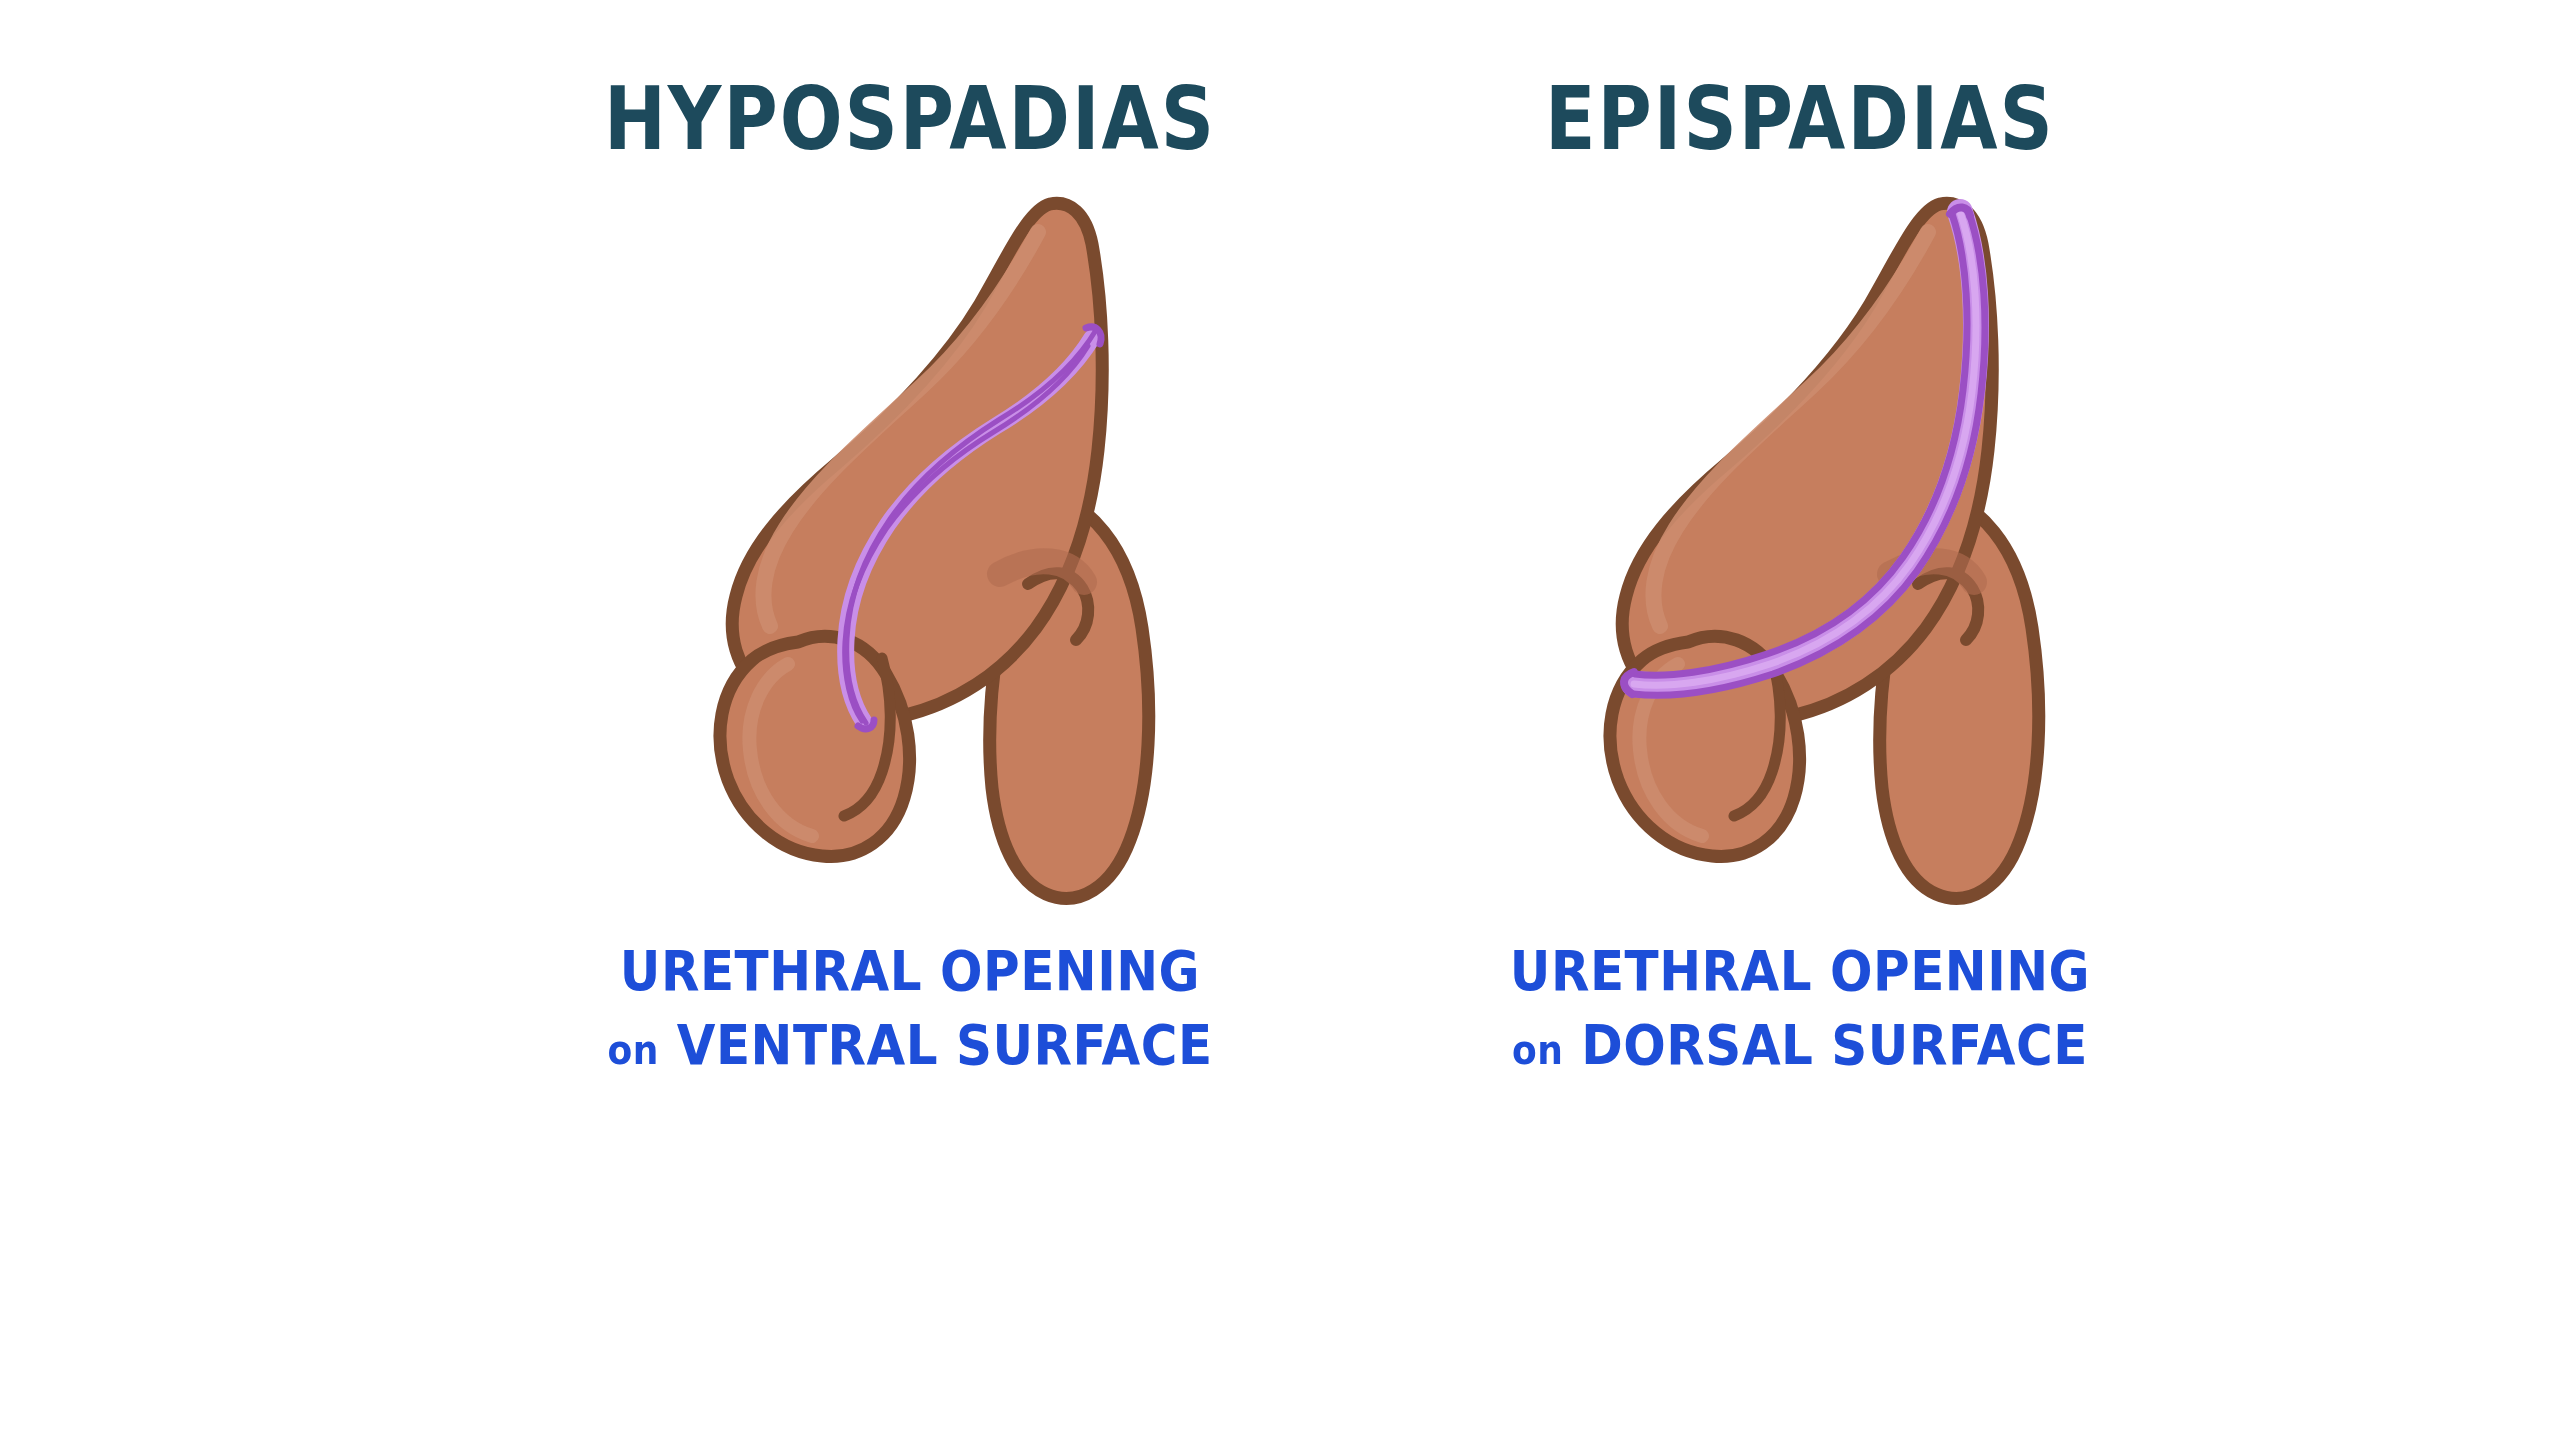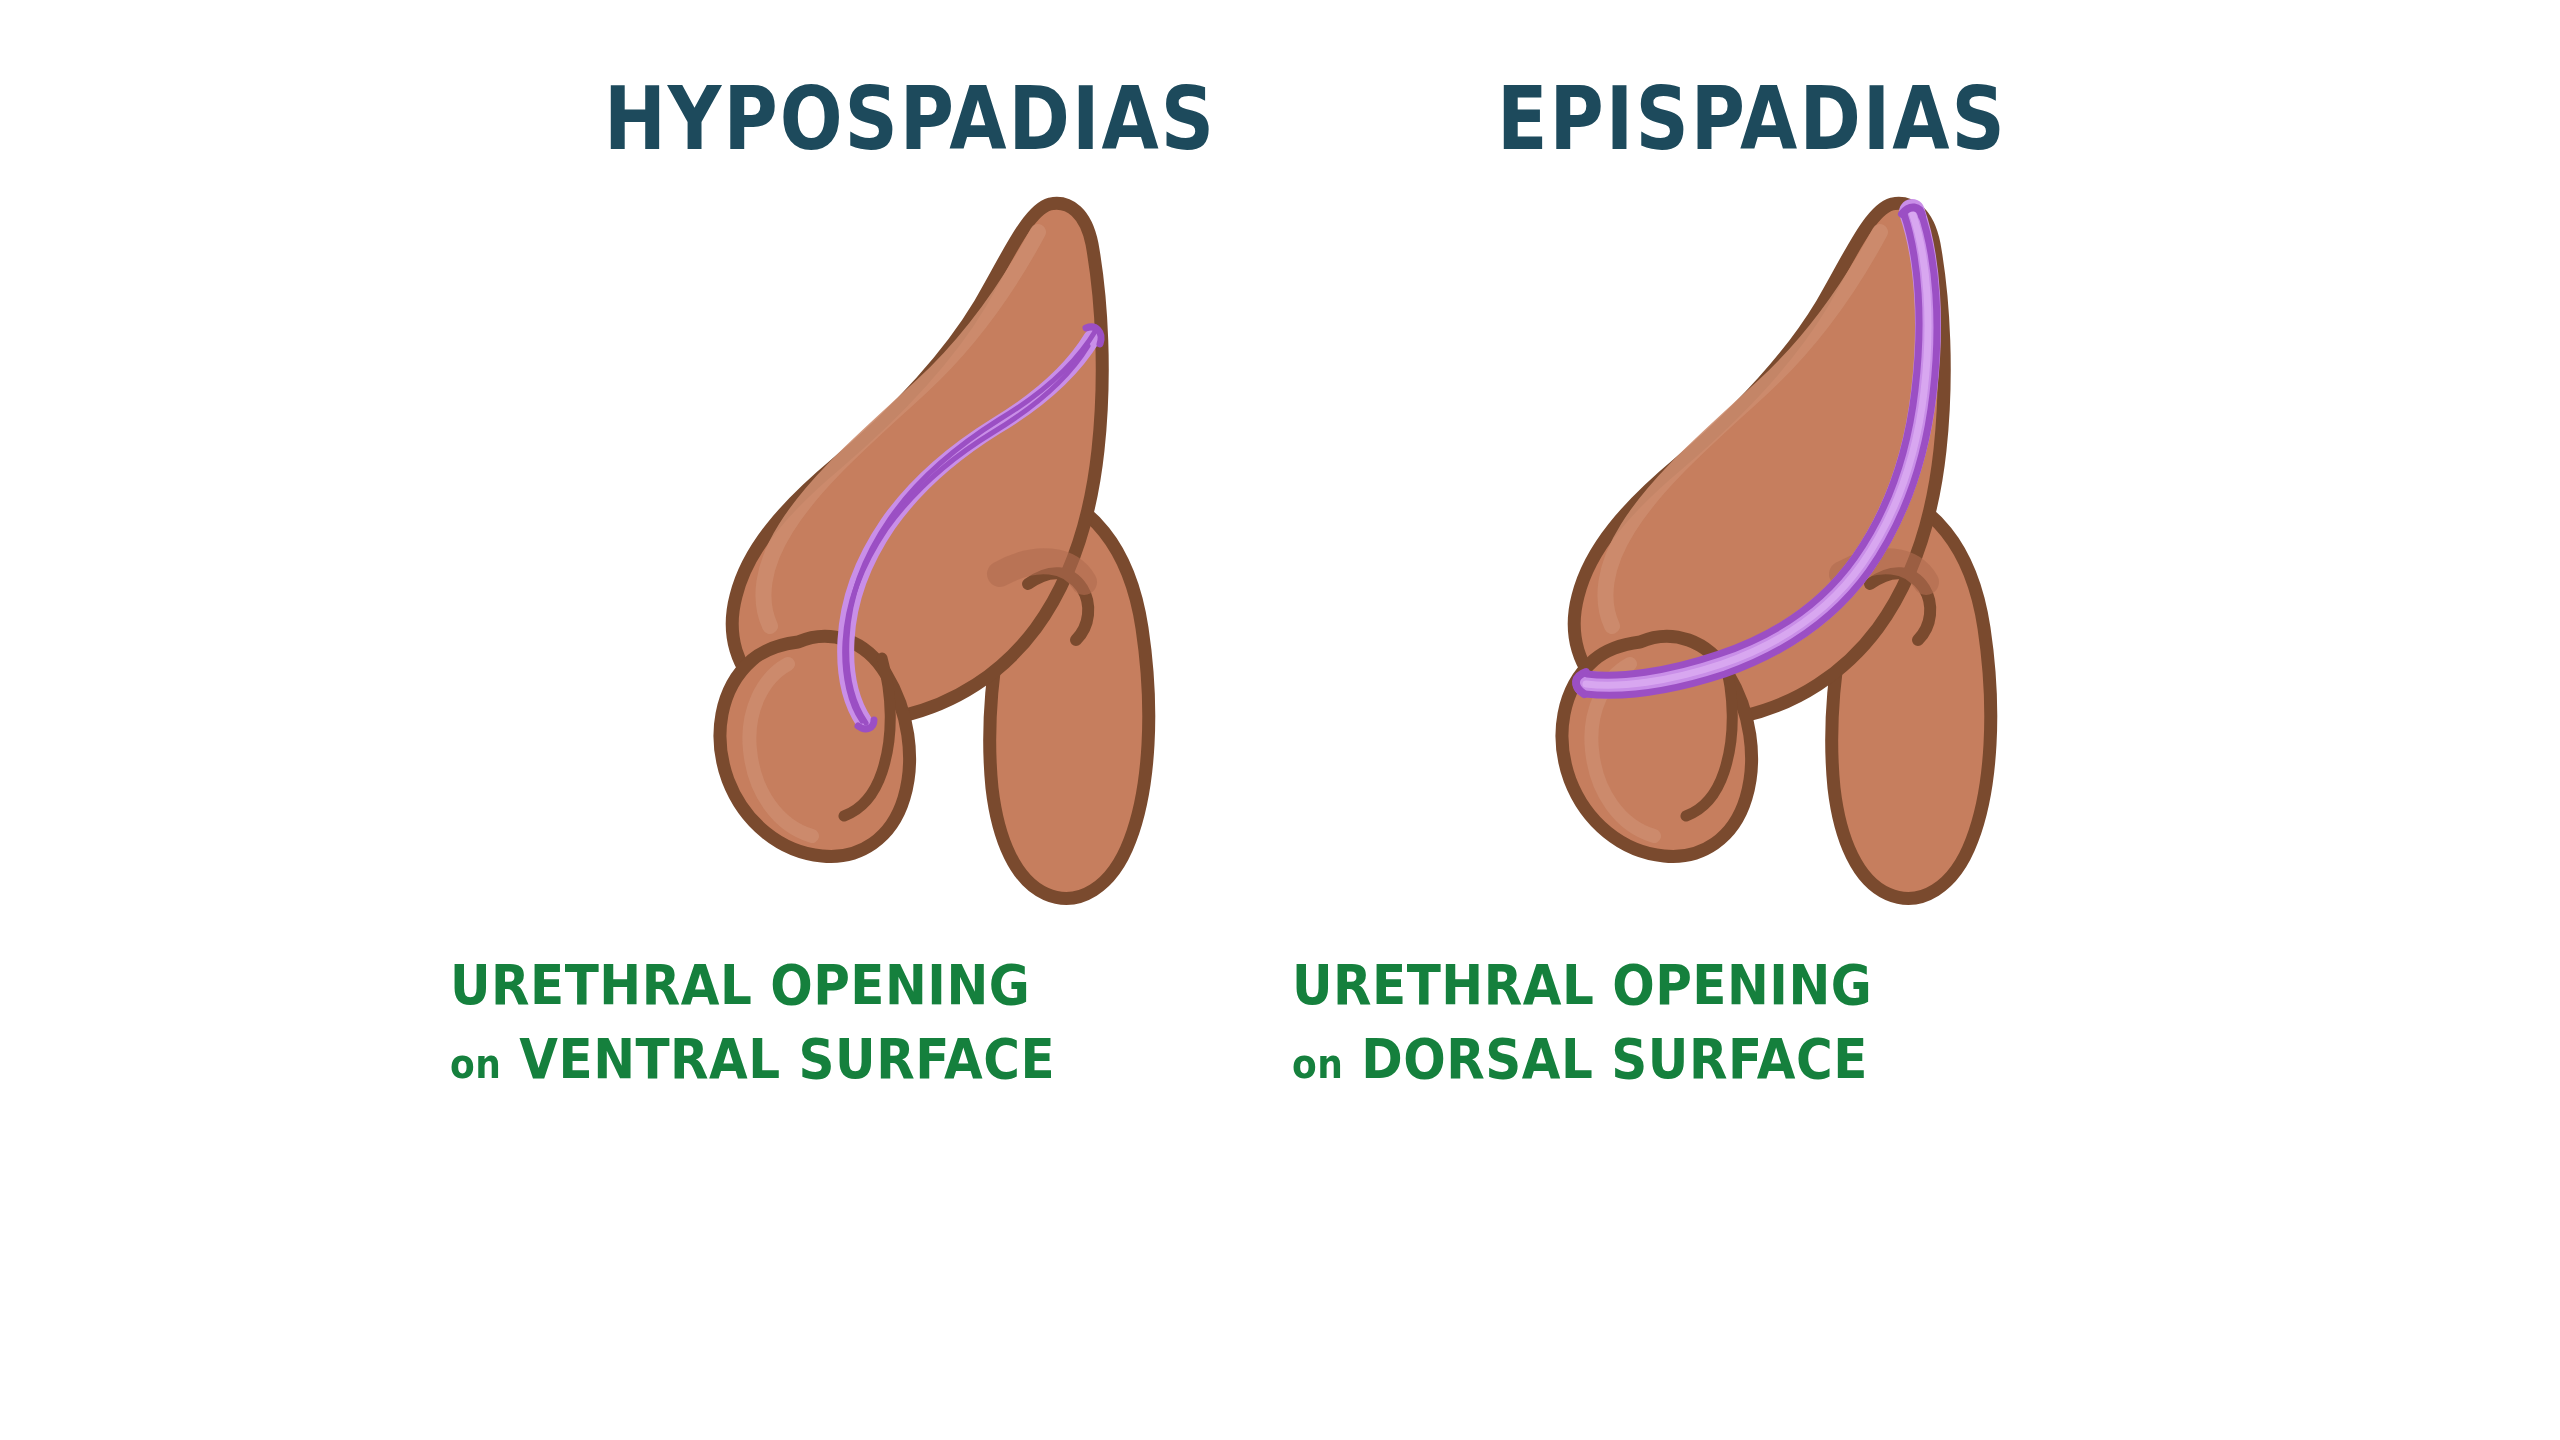--- a/index.html
+++ b/index.html
@@ -24,21 +24,21 @@
   .panel {
     position: absolute;
     top: 0;
     width: 960px;
     height: 1200px;
     display: flex;
     flex-direction: column;
     align-items: center;
   }
   #panel-left  { left: 430px; }
-  #panel-right { left: 1272px; }
+  #panel-right { left: 1320px; }
 
   .panel-title {
     height: 120px;
     display: flex;
     align-items: center;
     justify-content: center;
     font-family: "DejaVu Sans", "Liberation Sans", sans-serif;
     font-weight: 700;
     font-size: 74px;
     letter-spacing: 2px;
@@ -56,27 +56,27 @@
     display: flex;
     align-items: center;
     justify-content: center;
   }
   .figure-wrap svg {
     display: block;
     overflow: visible;
   }
   .caption {
     width: 920px;
-    text-align: left;
-    color: #15803d;
+    text-align: center;
+    color: #1d4ed8;
     font-family: "DejaVu Sans", "Liberation Sans", sans-serif;
     font-weight: 700;
     letter-spacing: 0.5px;
     line-height: 1.16;
-    margin-top: 18px;
+    margin-top: 4px;
   }
   .caption .line1 {
     display: block;
     font-size: 50px;
     transform: scaleY(1.12);
     transform-origin: center center;
   }
   .caption .line2 {
     display: block;
     font-size: 50px;

